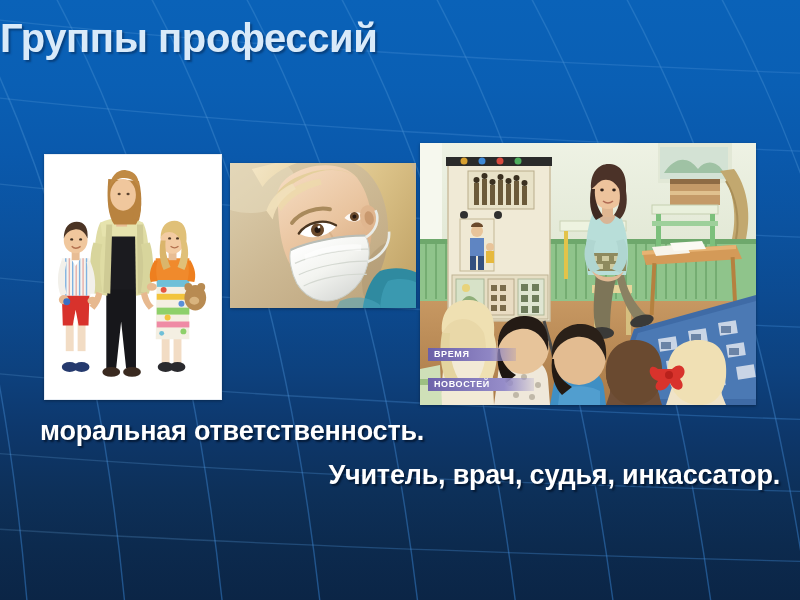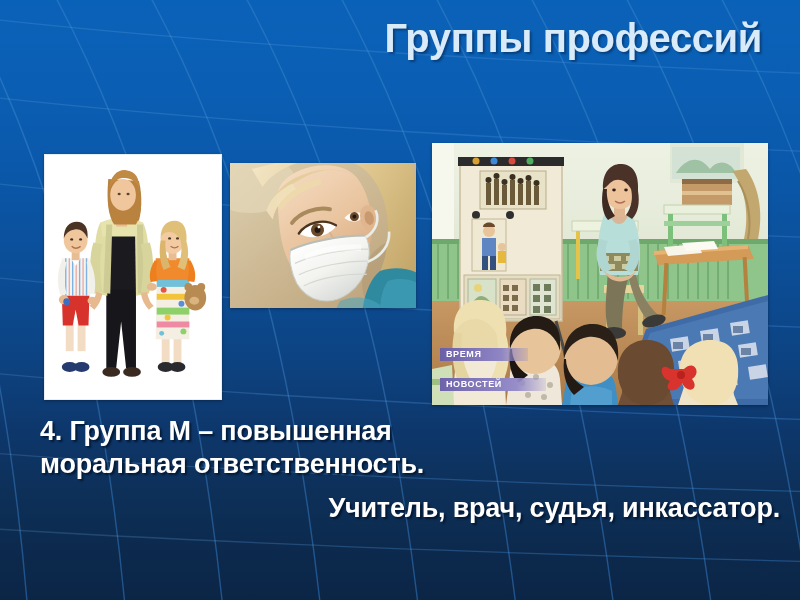--- a/index.html
+++ b/index.html
@@ -34,24 +34,23 @@
     pointer-events: none;
   }
   .grid-layer svg { display: block; width: 800px; height: 600px; }
 
   
   .title-block {
     position: absolute;
     top: 14px;
     left: 0;
     width: 800px;
-    text-align: right;
+    text-align: left;
     padding-right: 38px;
     box-sizing: border-box;
-    padding-left: 14px;
   }
   .title-line {
     font-size: 40px;
     font-weight: bold;
     line-height: 1.22;
     color: #d9eaf9;
     letter-spacing: -0.4px;
     text-shadow: 2px 2px 2px rgba(6,40,84,0.55);
     white-space: nowrap;
   }
@@ -77,21 +76,21 @@
   
   #photo-nurse {
     left: 230px; top: 163px;
     width: 186px; height: 145px;
     background: #cdb894;
   }
   #photo-nurse svg { display:block; width:100%; height:100%; }
 
   
   #photo-classroom {
-    left: 432px; top: 143px;
+    left: 420px; top: 143px;
     width: 336px; height: 262px;
     background: #b8c9a8;
   }
   #photo-classroom svg { display:block; width:100%; height:100%; }
 
   
   .news-overlay {
     position: absolute;
     left: 8px;
     bottom: 14px;
@@ -674,18 +673,17 @@
       <foreignObject x="0" y="0" width="0" height="0"></foreignObject>
     </svg>
 
     <div class="news-overlay">
       <div class="bar bar1">ВРЕМЯ</div>
       <div class="bar bar2">НОВОСТЕЙ</div>
     </div>
   </div>
 
   <div class="body-block">
-    <div class="body-line">4. Группа М – повышенная</div>
     <div class="body-line">моральная ответственность.</div>
     <div class="body-line gap">Учитель, врач, судья, инкассатор.</div>
   </div>
 
 </div>
 
 </body></html>

